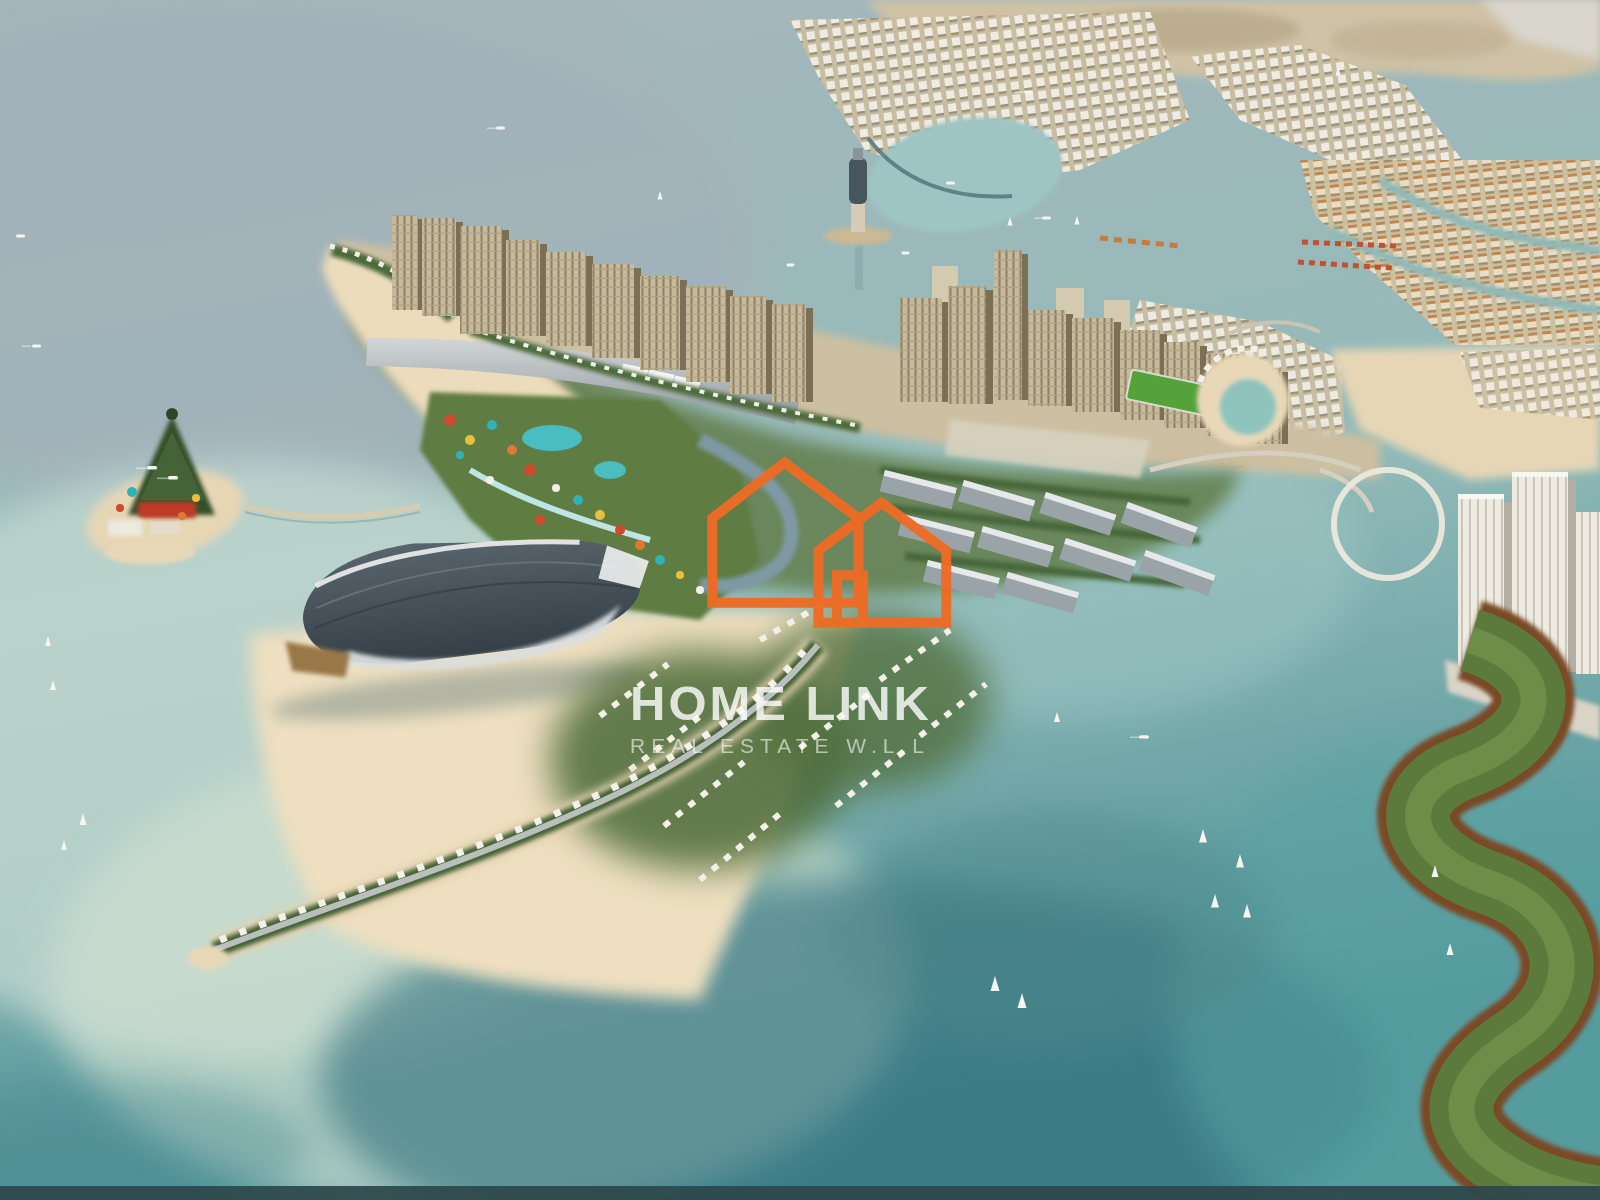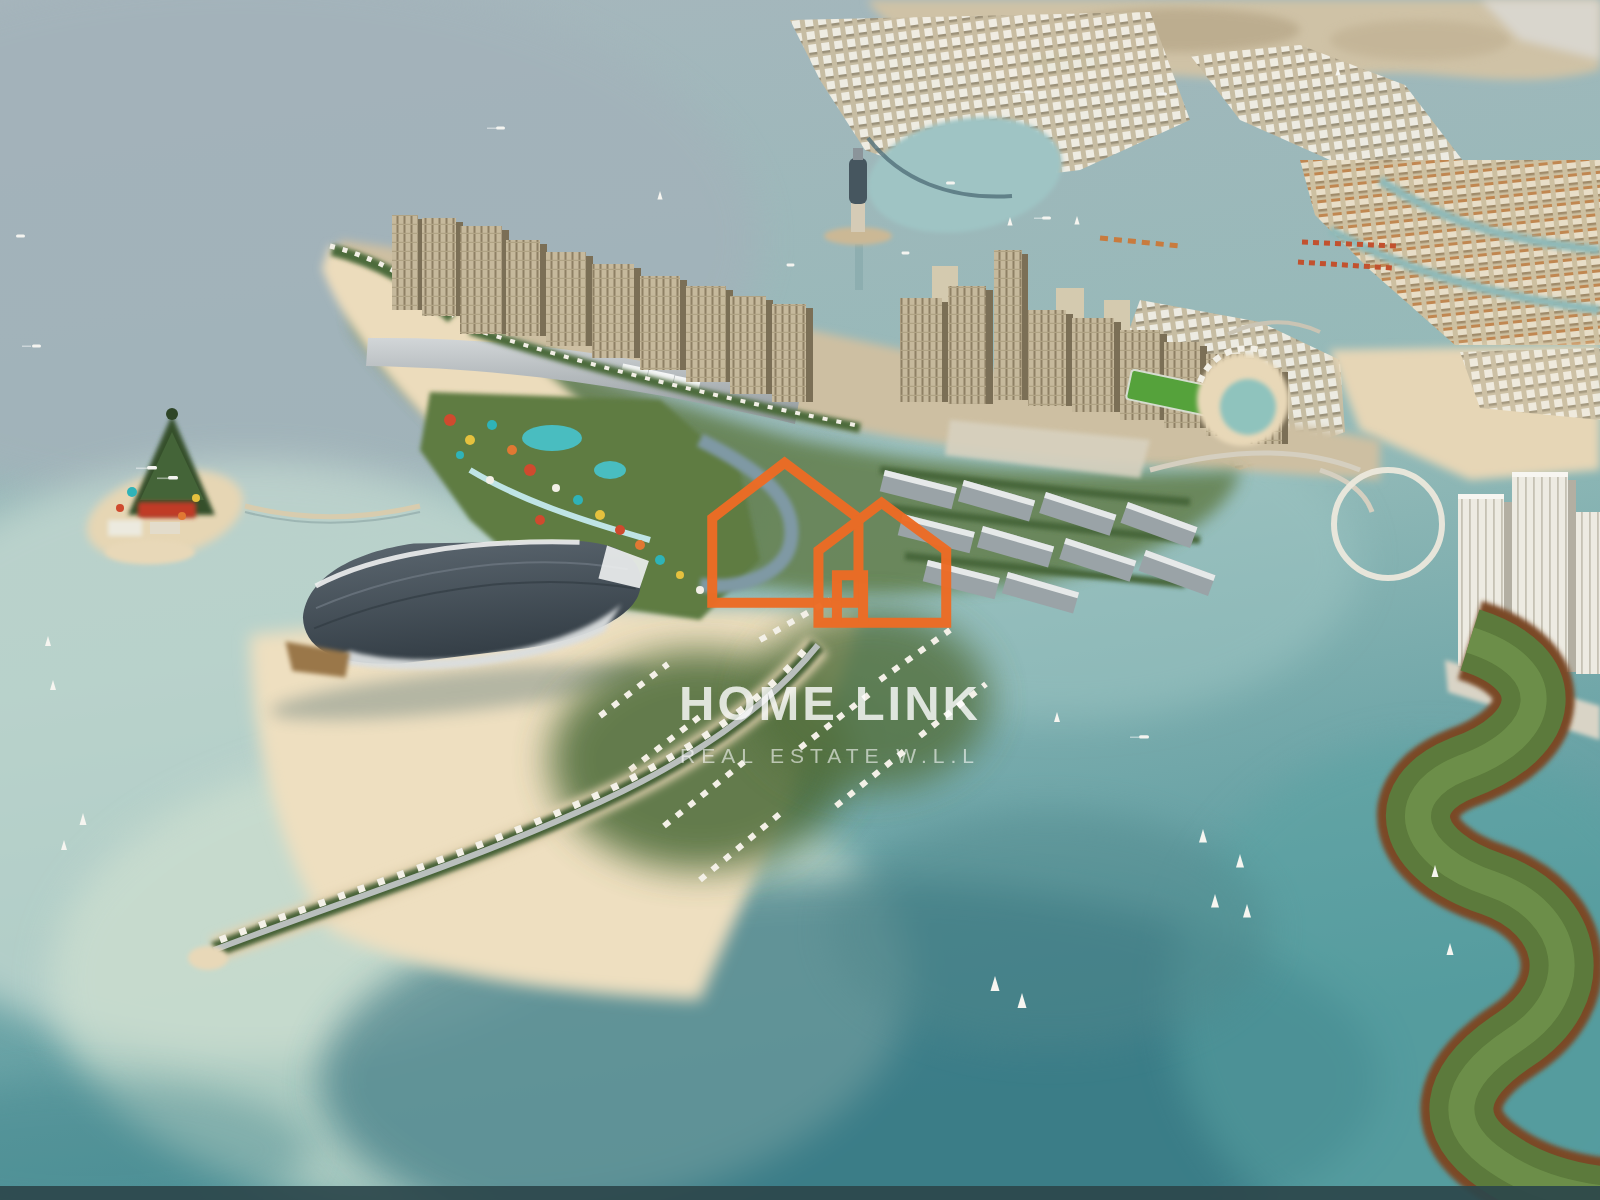--- a/index.html
+++ b/index.html
@@ -1,24 +1,24 @@
 <!DOCTYPE html>
 <html><head>
 <meta charset="utf-8">
 <style>
   html,body{margin:0;padding:0;background:#222;}
   .scene{position:relative;width:1600px;height:1200px;overflow:hidden;
          background:#9db9bb;font-family:"Liberation Sans",sans-serif;}
   svg.map{position:absolute;left:0;top:0;display:block;}
-  .watermark{position:absolute;left:630px;top:452px;width:400px;text-align:center;pointer-events:none;}
+  .watermark{position:absolute;left:630px;top:452px;width:400px;text-align:left;pointer-events:none;}
   .logo{display:block;margin:0 auto;width:254px;height:auto;opacity:.97;}
   .logo path{fill:none;stroke:#ED6C25;stroke-width:13;stroke-linejoin:miter;}
   .wm-title{margin-top:42px;font-size:49px;font-weight:800;letter-spacing:3px;
             color:rgba(255,255,255,.80);white-space:nowrap;}
-  .wm-sub{margin-top:13px;font-size:21px;font-weight:400;letter-spacing:6px;
+  .wm-sub{margin-top:3px;font-size:21px;font-weight:400;letter-spacing:6px;
           color:rgba(255,255,255,.58);white-space:nowrap;}
 </style>
 </head>
 <body>
 
 <div class="scene">
 <svg class="map" width="1600" height="1200" viewBox="0 0 1600 1200">
 <defs>
   <linearGradient id="gw" x1="0" y1="0" x2="0.25" y2="1">
     <stop offset="0" stop-color="#a8b6bd"></stop>

